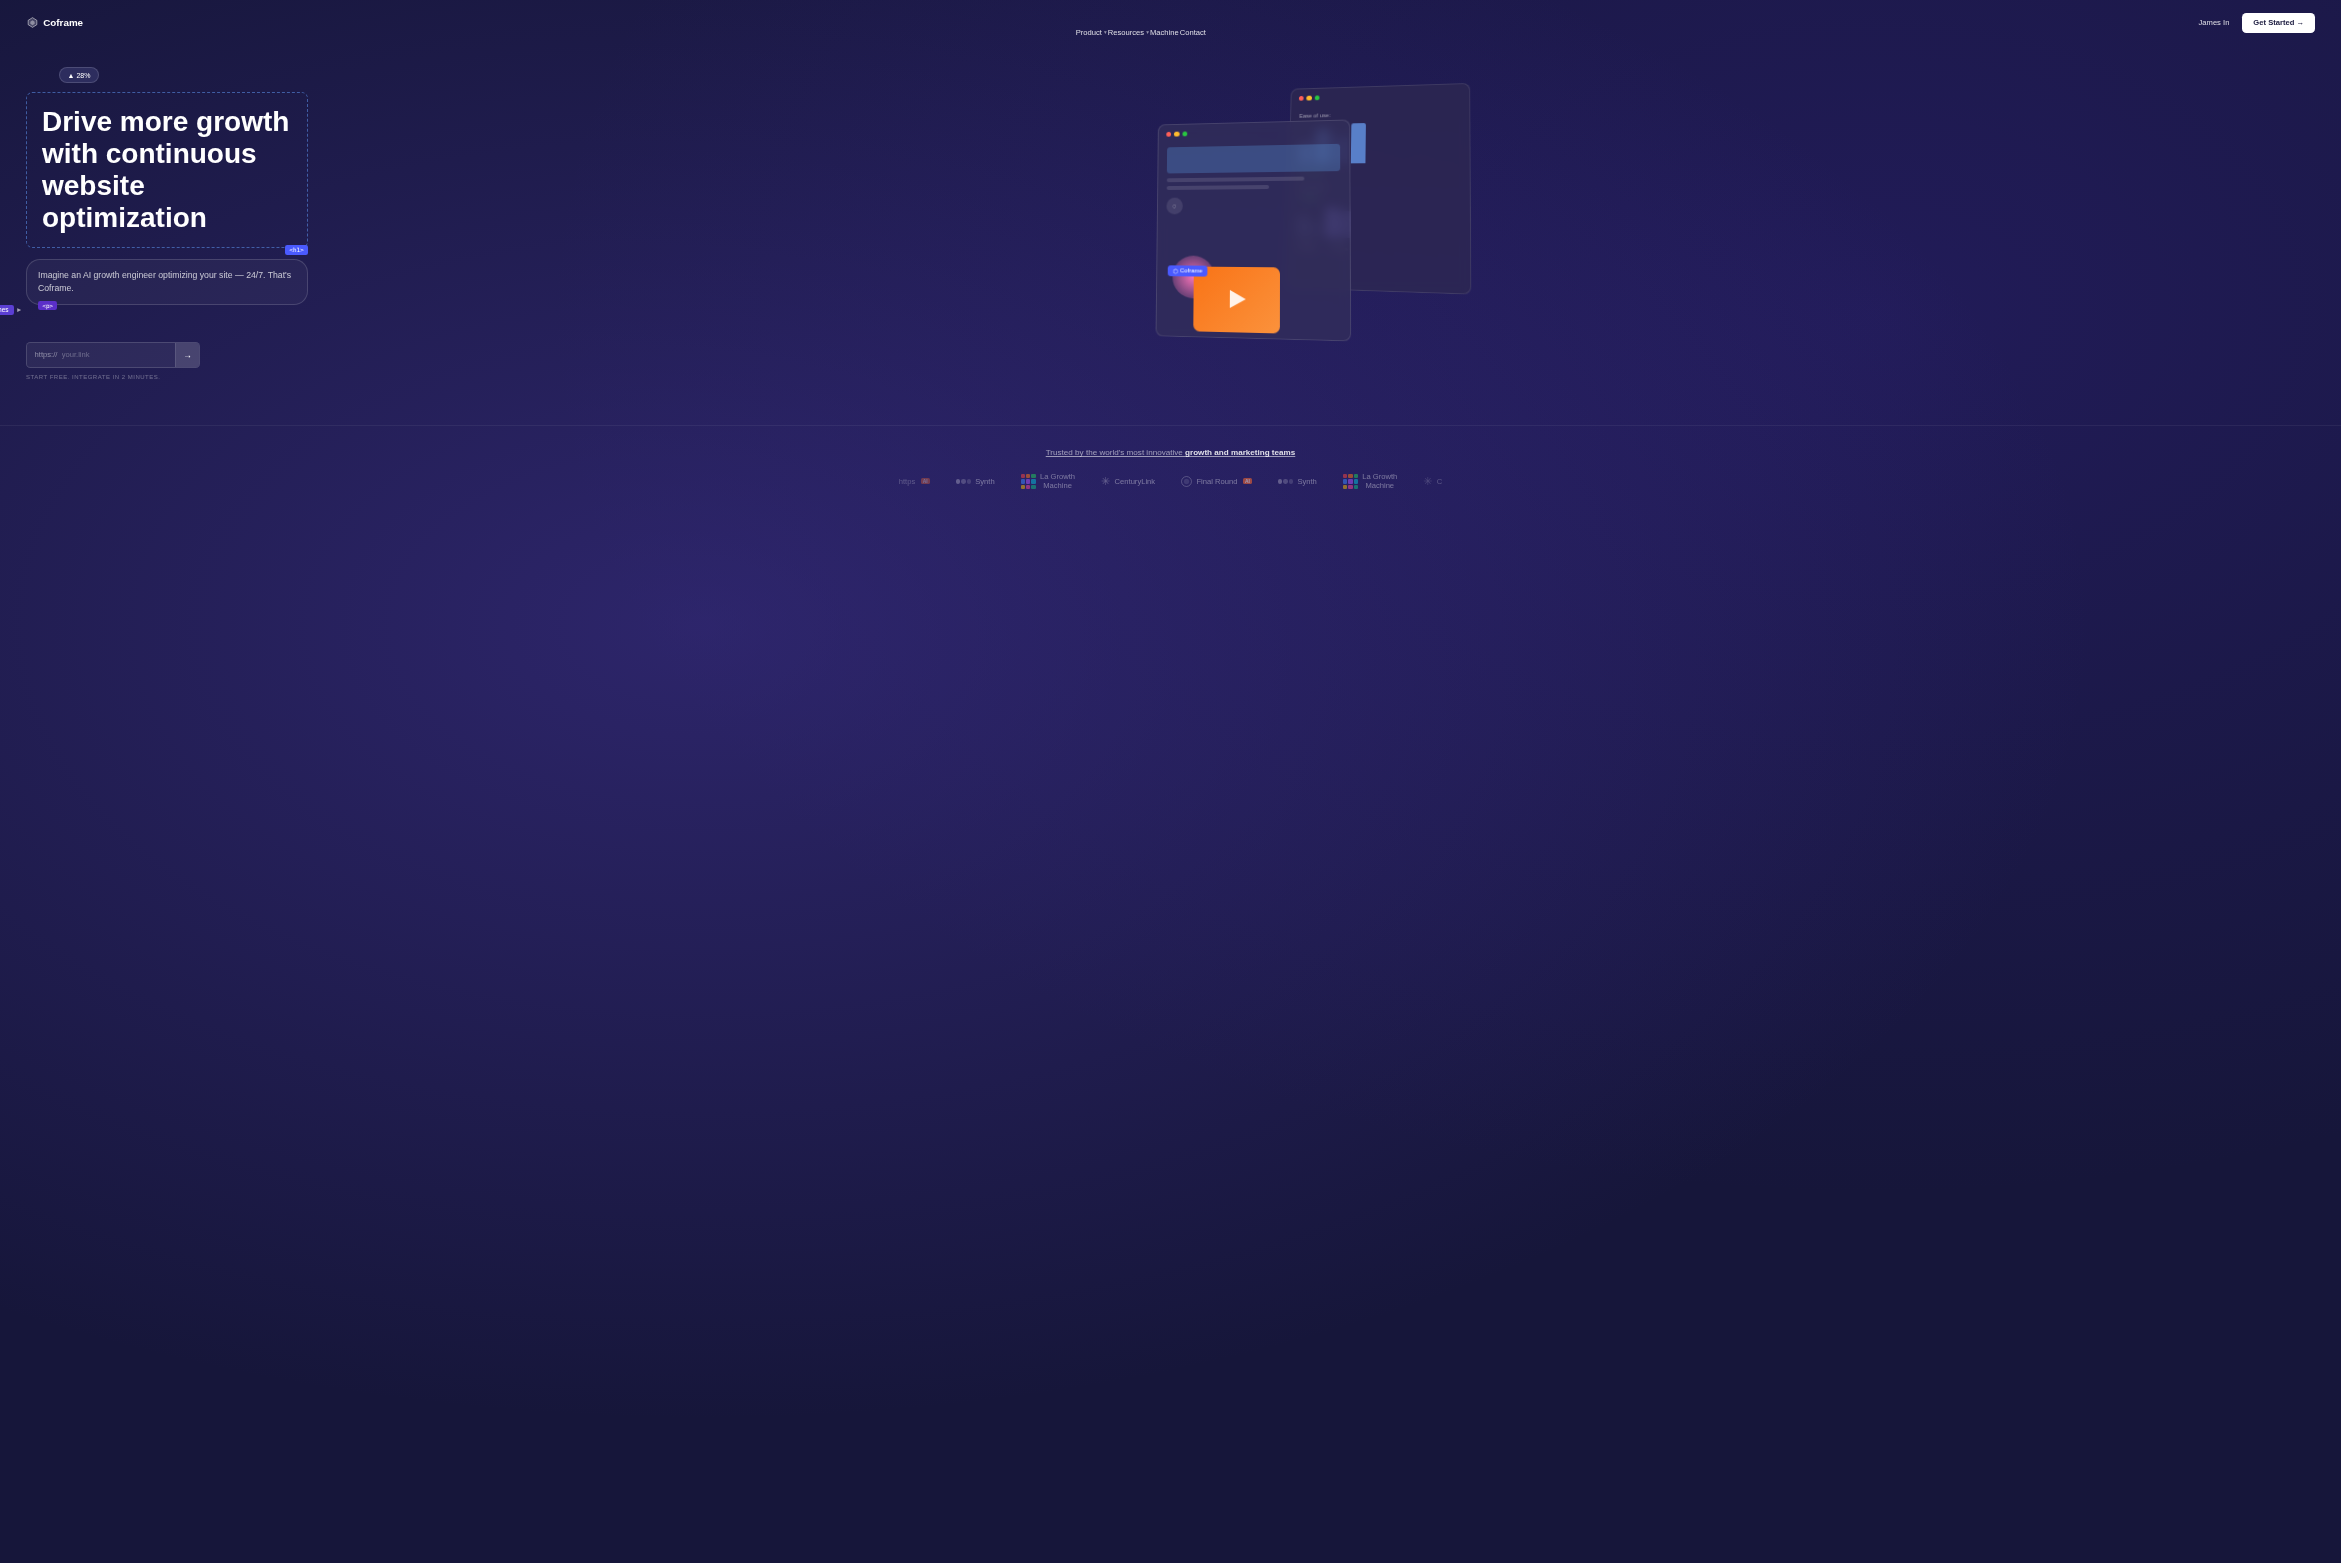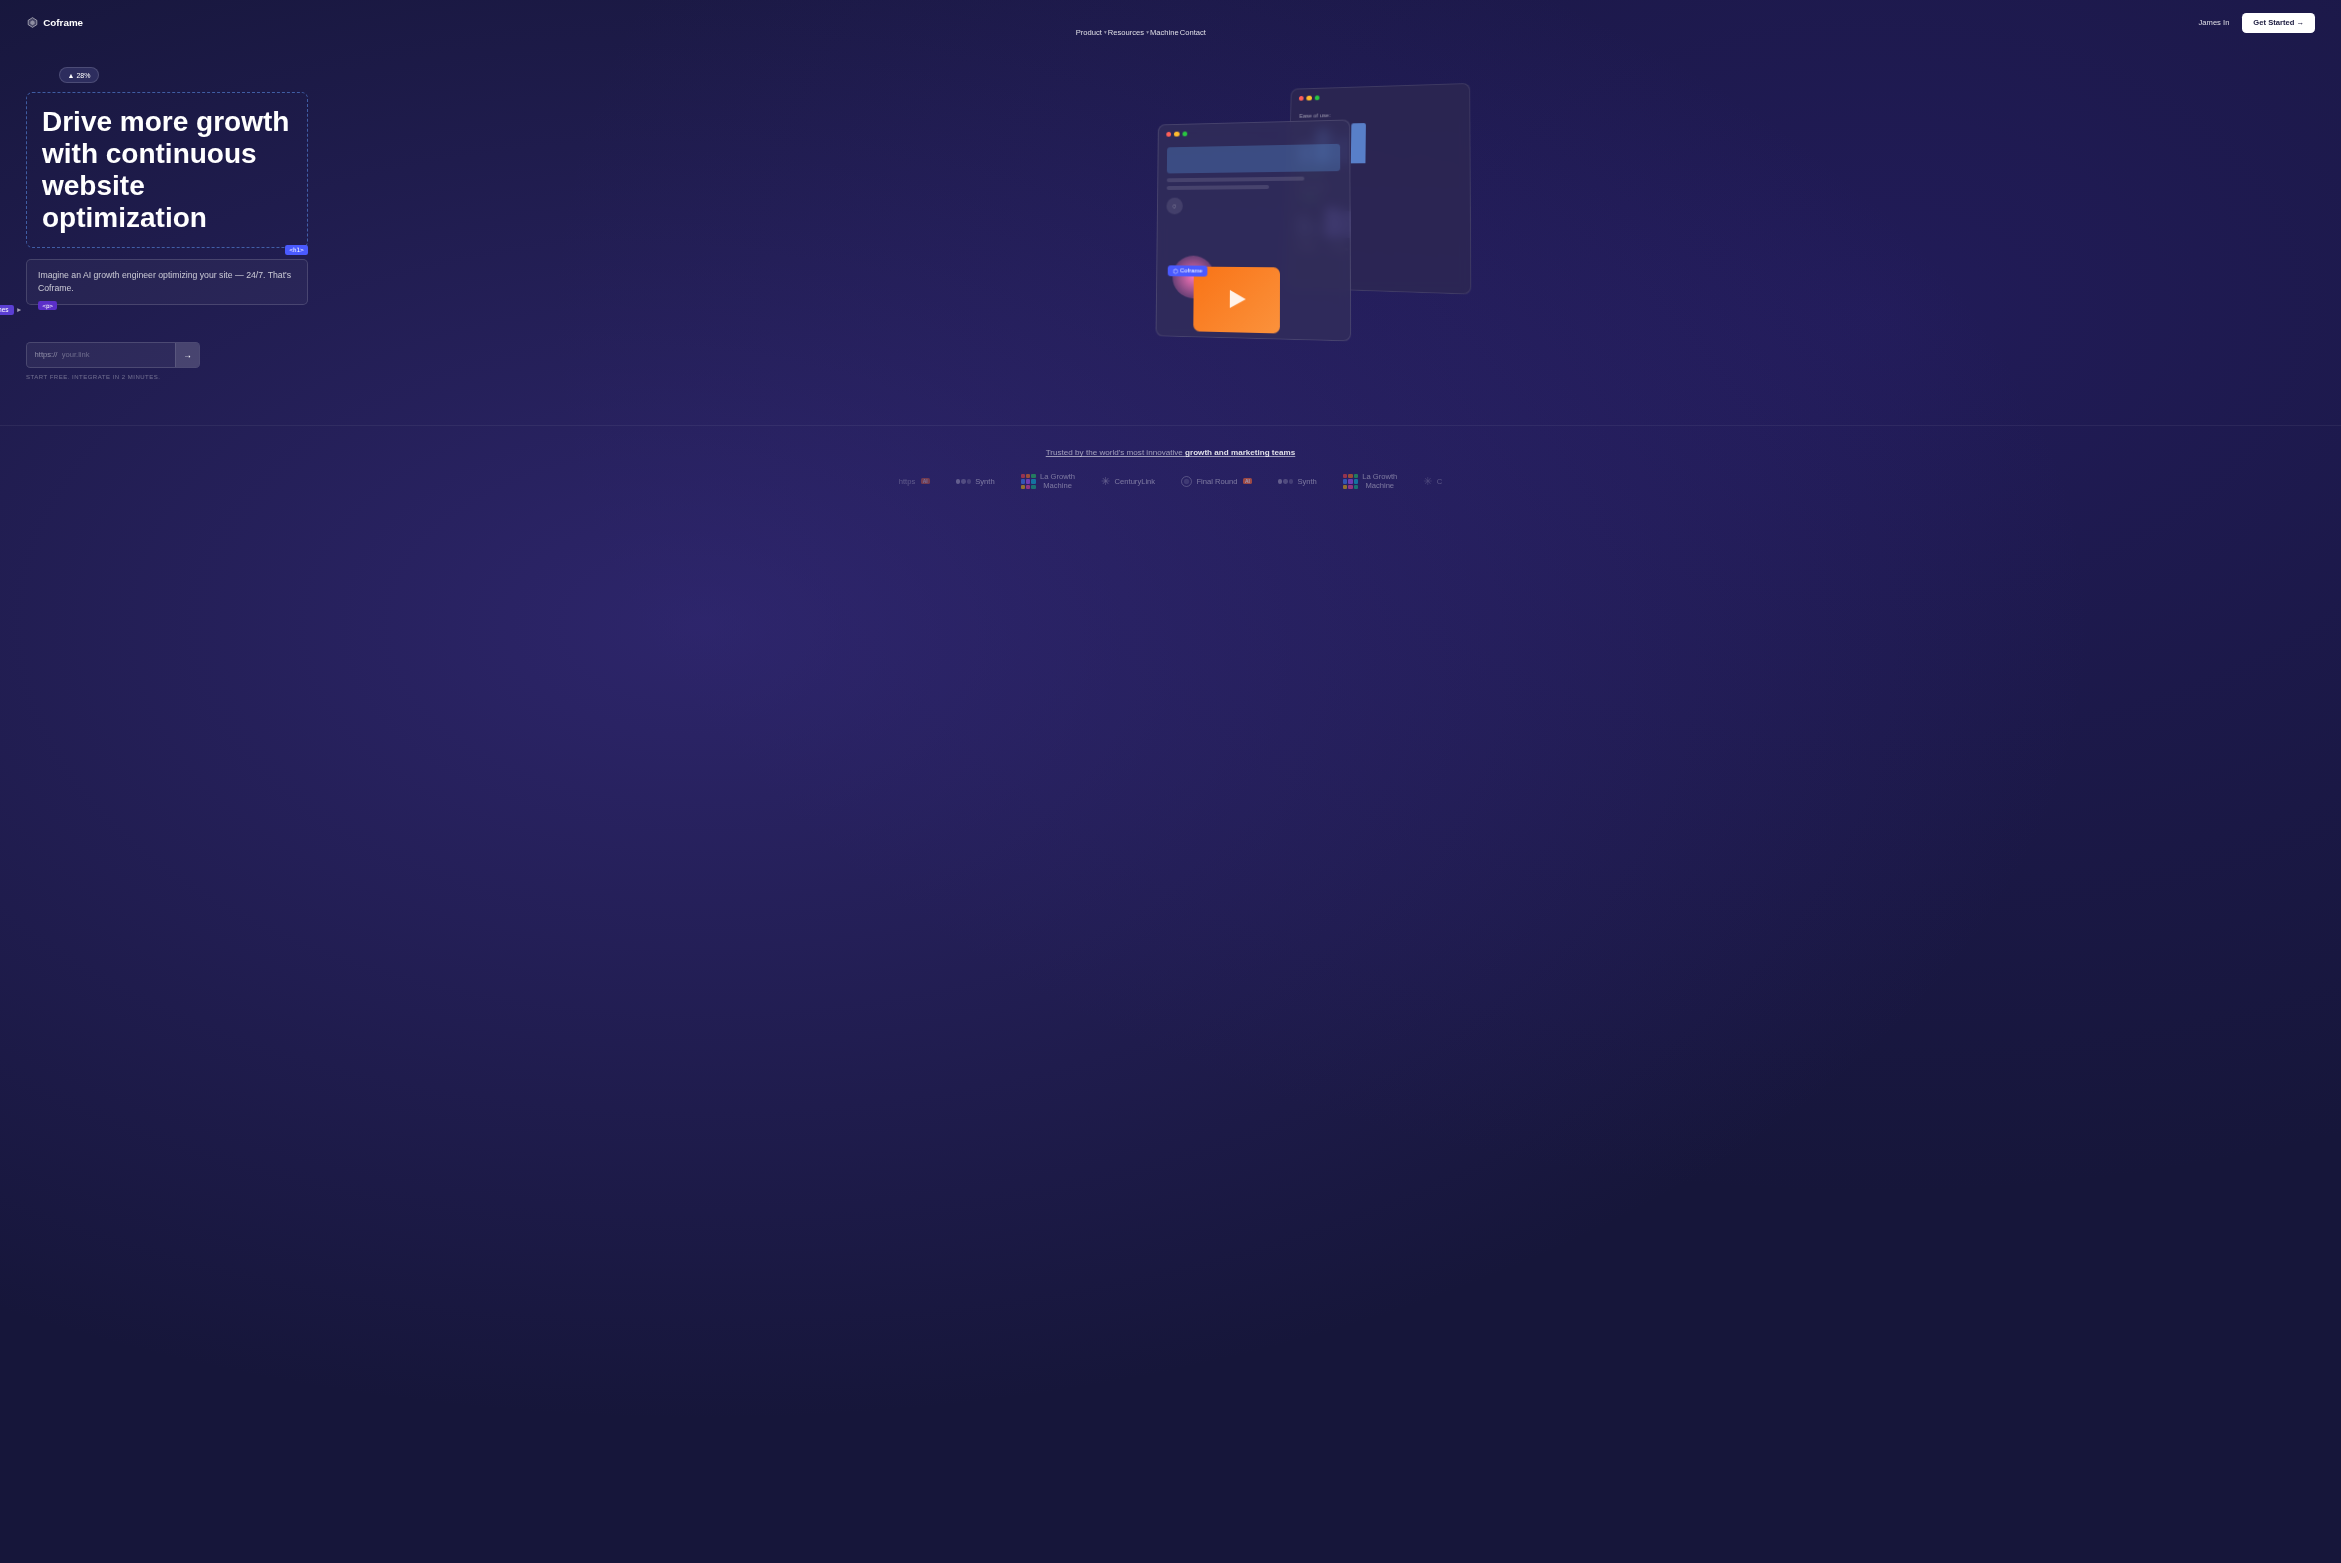--- a/index.html
+++ b/index.html
@@ -138,21 +138,21 @@
       background: #4a5aff;
       color: #fff;
       font-size: 6px;
       padding: 1.6px 4.3px;
       border-radius: 2.2px;
       font-family: monospace;
     }
 
     .hero-sub-box {
       border: 0.5px solid rgba(255,255,255,0.15);
-      border-radius: 5px;
+      border-radius: 14px;
       padding: 8.7px 11px;
       margin-bottom: 13px;
       background: rgba(255,255,255,0.04);
       position: relative;
     }
 
     .hero-sub-box p {
       font-size: 8.7px;
       color: rgba(255,255,255,0.75);
       line-height: 1.5;

